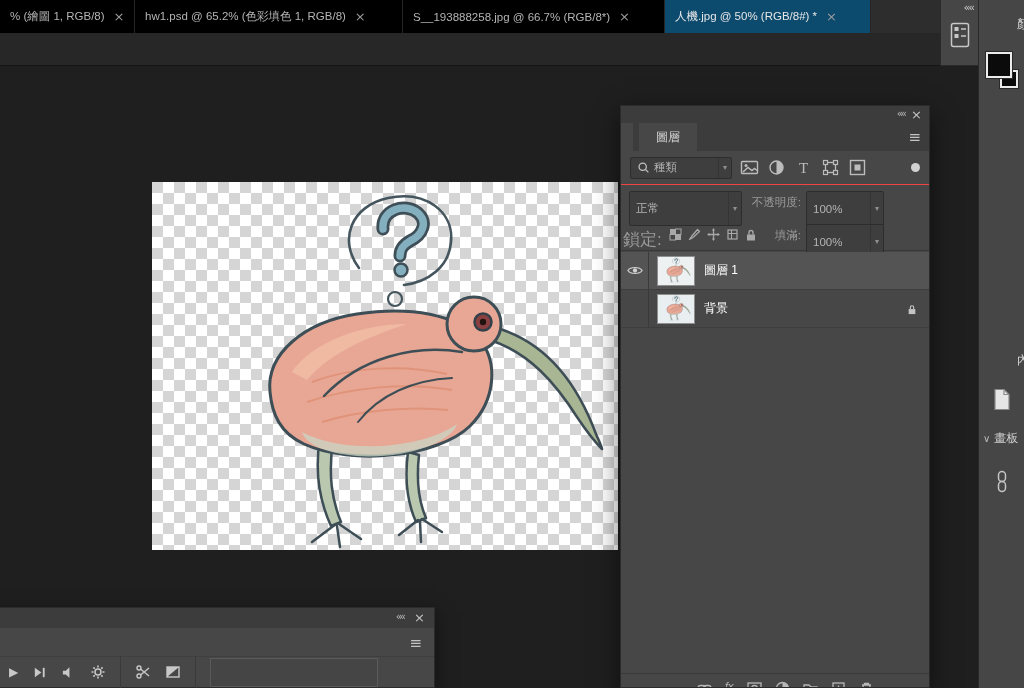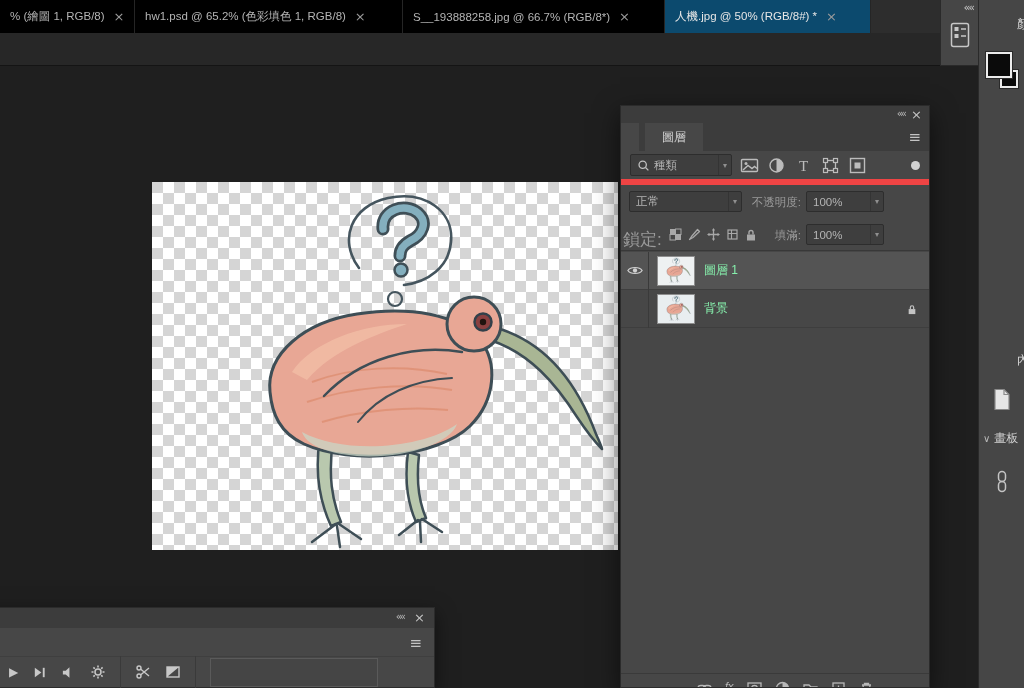--- a/index.html
+++ b/index.html
@@ -42,49 +42,49 @@
   .rd-artboard { position:absolute; left:4px; top:430px; width:42px; display:flex; gap:4px; align-items:center;
                  white-space:nowrap; overflow:hidden; color:#d0d0d0; }
   .rd-chain { position:absolute; left:16px; top:470px; }
 
   
   .layers-panel { position:absolute; left:620px; top:105px; width:310px; height:583px; background:#474747;
                   border:1px solid #2b2b2b; box-shadow:0 8px 24px rgba(0,0,0,.55); overflow:hidden; }
   .lp-chrome { position:absolute; left:0; top:0; right:0; height:17px; background:#3c3c3c; }
   .lp-chrome .collapse { position:absolute; right:24px; top:2px; color:#b8b8b8; font-size:10px; letter-spacing:-2px; }
   .lp-chrome .close { position:absolute; right:7px; top:1px; color:#c4c4c4; font-size:13px; }
-  .lp-tabs { position:absolute; left:18px; top:17px; right:0; height:28px; background:#3c3c3c; }
+  .lp-tabs { position:absolute; left:12px; top:17px; right:0; height:28px; background:#3c3c3c; }
   .lp-tab { position:absolute; left:6px; top:0; width:58px; height:28px; background:#474747; color:#d8d8d8;
             font-size:12px; display:flex; align-items:center; justify-content:center; white-space:nowrap; overflow:hidden; }
   .lp-menu { position:absolute; right:8px; top:5px; color:#c4c4c4; font-size:15px; }
 
   .lp-row { position:absolute; left:0; right:0; display:flex; align-items:center; padding:0 9px; }
-  .lp-filter { top:45px; height:34px; border-bottom:6px solid #ef4444; gap:8px; }
+  .lp-filter { top:45px; height:34px; border-bottom:1px solid #ef4444; gap:8px; }
   .lp-blend  { top:79px; height:34px; }
   .lp-lock   { top:113px; height:32px; border-bottom:1px solid #383838; }
 
   .select { background:#3e3e3e; border:1px solid #2d2d2d; border-radius:2px; color:#b4b4b4; font-size:11.5px;
-            height:21px; display:flex; align-items:center; padding:0 0 0 6px; overflow:hidden; white-space:nowrap; }
+            height:35px; display:flex; align-items:center; padding:0 0 0 6px; overflow:hidden; white-space:nowrap; }
   .select .chev { margin-left:auto; color:#8f8f8f; font-size:8px; padding:0 4px; border-left:1px solid #343434;
                   height:100%; display:flex; align-items:center; }
   .kind-select { width:102px; height:22px; gap:4px; }
   .blend-select { position:absolute; left:8px; top:6px; width:113px; }
   .num-select { position:absolute; left:185px; top:6px; width:78px; }
   .num-select.fill { top:5px; }
   .row-label { position:absolute; right:128px; top:10px; color:#9a9a9a; font-size:11.5px; white-space:nowrap; }
   .lock-label { position:absolute; left:2px; top:9px; color:#9a9a9a; font-size:17px; }
   .lock-icons { position:absolute; left:48px; top:9px; display:flex; gap:6px; }
   .filter-dot { margin-left:auto; width:9px; height:9px; border-radius:50%; background:#d2d2d2; }
 
   .lp-list { position:absolute; left:0; top:146px; right:0; }
   .layer-row { position:relative; height:38px; display:flex; align-items:center; border-bottom:1px solid #3e3e3e; background:#474747; }
   .layer-row.selected { background:#545454; }
   .eye-cell { width:28px; height:38px; border-right:1px solid #3a3a3a; display:flex; align-items:center; justify-content:center; flex:none; }
   .thumb { width:36px; height:28px; margin-left:9px; outline:1px solid #8e8e8e; flex:none; position:relative; overflow:hidden; background:#eef1f2; }
-  .layer-name { margin-left:10px; color:#86efac; font-size:12px; white-space:nowrap; overflow:hidden; }
+  .layer-name { margin-left:10px; color:#ffffff; font-size:12px; white-space:nowrap; overflow:hidden; }
   .row-lock { position:absolute; right:12px; top:13px; }
 
   .lp-bottombar { position:absolute; left:0; right:0; top:567px; height:40px; border-top:1px solid #3a3a3a;
                   display:flex; gap:13px; padding:7px 0 0 76px; align-items:flex-start; }
   .fx-label { color:#b8b8b8; font-size:11px; font-style:italic; line-height:1; }
 
   
   .timeline-panel { position:absolute; left:-20px; top:607px; width:455px; height:81px; background:#474747;
                     border:1px solid #2b2b2b; box-shadow:0 6px 18px rgba(0,0,0,.5); }
   .tl-chrome { position:absolute; left:0; top:0; right:0; height:20px; background:#3c3c3c; }

